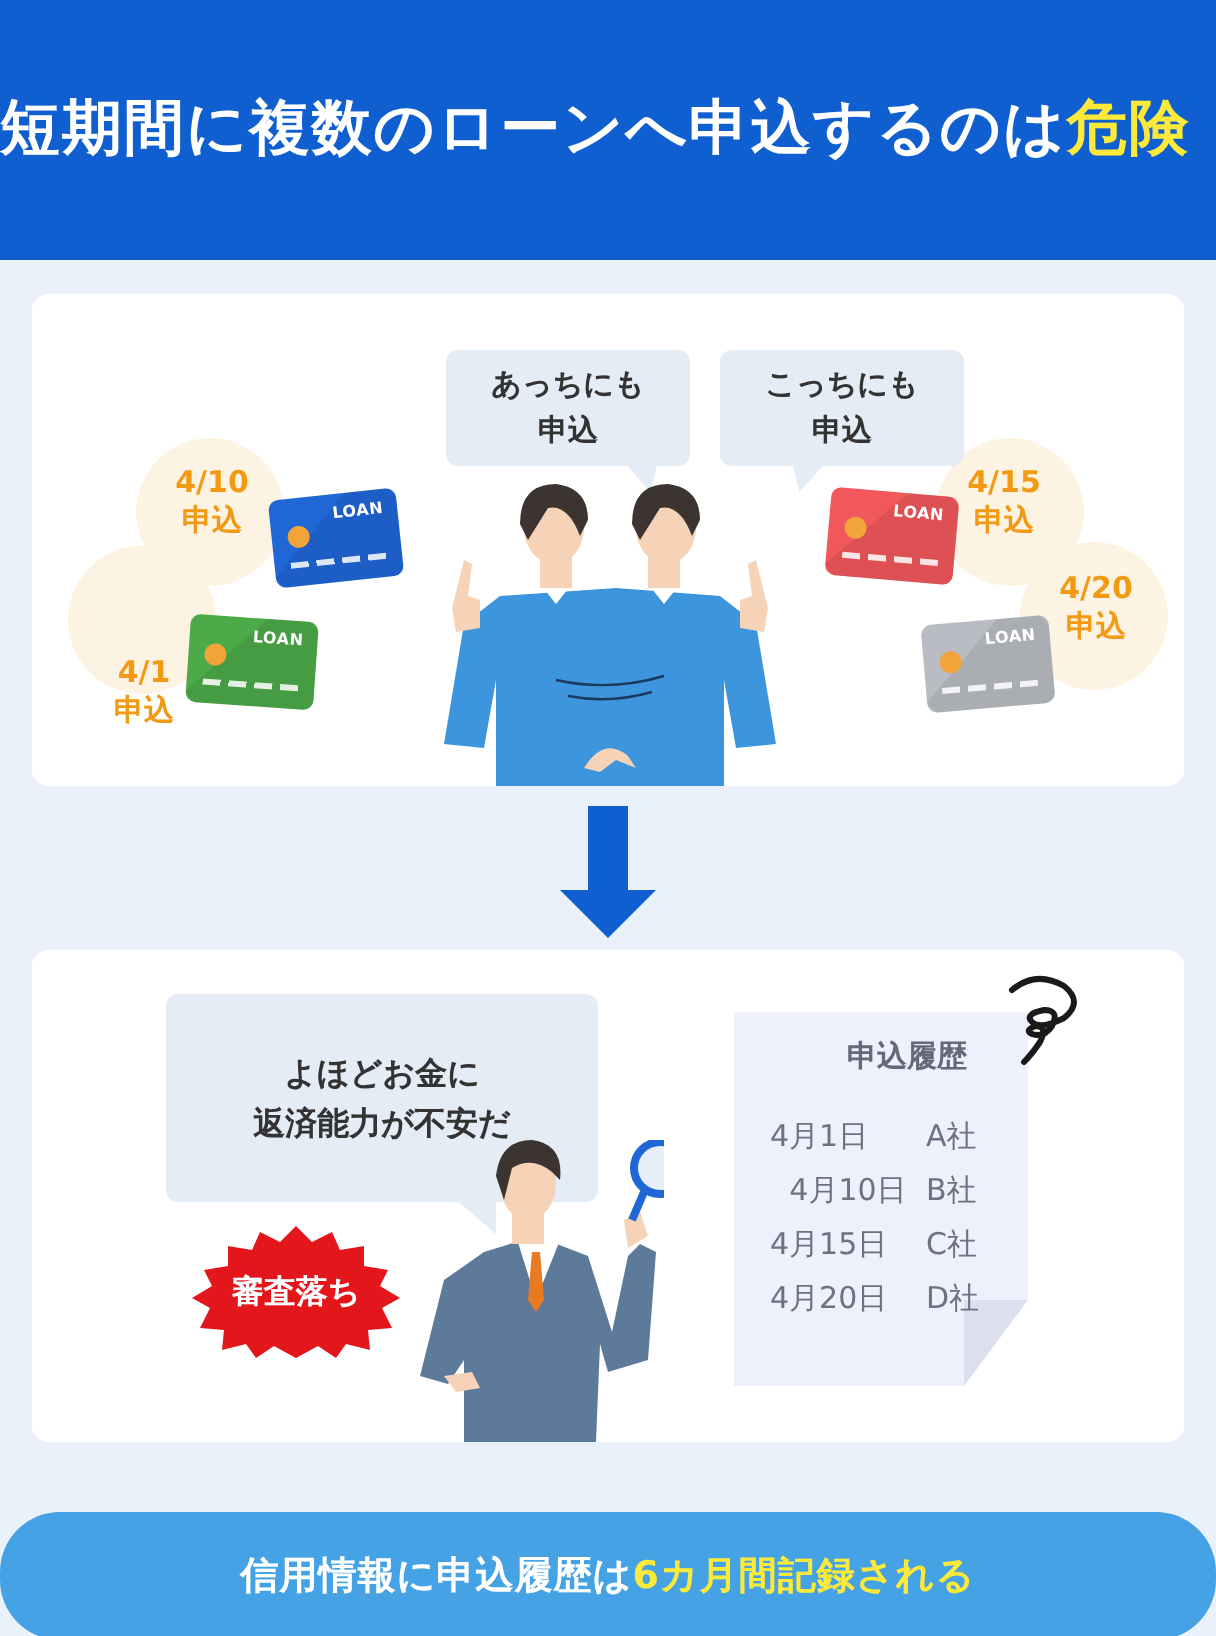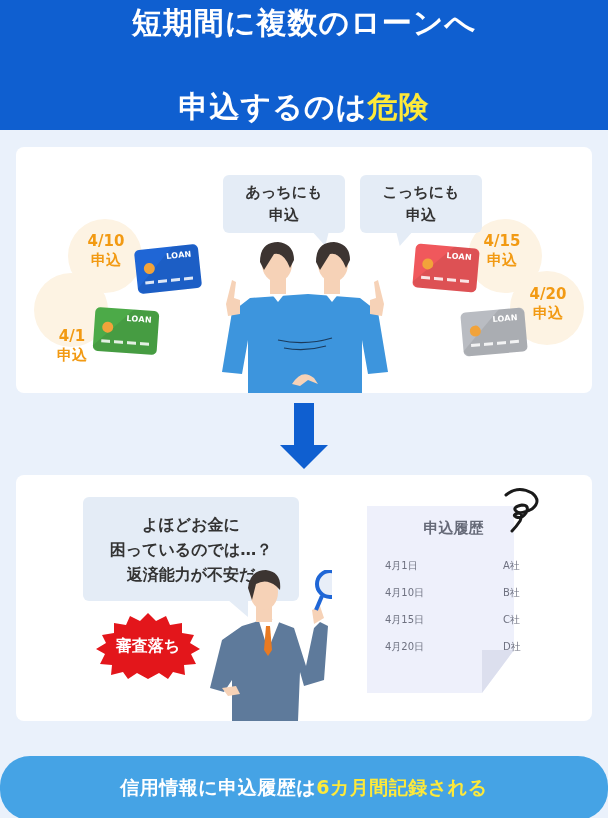--- a/index.html
+++ b/index.html
@@ -1,20 +1,20 @@
 <!DOCTYPE html>
 <html><head>
 <meta charset="utf-8">
 <style>
   * { box-sizing: border-box; margin: 0; padding: 0; }
   html, body { width: 608px; height: 818px; overflow: hidden; }
   body { background: #eaf1fb; font-family: "DejaVu Sans", "Liberation Sans", sans-serif; position: relative; }
 
   .header { position: absolute; left: 0; top: 0; width: 608px; height: 130px; background: #0f5fd0;
-            display: flex; flex-direction: column; align-items: center; justify-content: space-between; }
+            display: flex; align-items: center; justify-content: flex-start; }
   .header .line { color: #fff; font-size: 30px; font-weight: bold; line-height: 46px; letter-spacing: 1px; }
   .header .hl { color: #fde93a; }
 
   .panel { position: absolute; background: #fff; border-radius: 8px; }
   .panel1 { left: 16px; top: 147px; width: 576px; height: 246px; overflow: hidden; }
   .panel2 { left: 16px; top: 475px; width: 576px; height: 246px; overflow: hidden; }
 
   .bubble { position: absolute; background: #e4ecf6; border-radius: 6px; color: #333;
             font-weight: bold; text-align: center; display: flex; flex-direction: column; justify-content: center; margin-left: 48px; }
   .bubble .tail { position: absolute; width: 0; height: 0; }
@@ -40,21 +40,21 @@
   .b3 .tail { left: 150px; bottom: -16px; border-left: 10px solid transparent; border-right: 10px solid transparent; border-top: 17px solid #e4ecf6; transform: skewX(30deg); }
 
   .burst { position: absolute; left: 80px; top: 138px; width: 104px; height: 66px; }
   .burst-text { position: absolute; left: 80px; top: 138px; width: 104px; height: 66px; display: flex; align-items: center; justify-content: center;
                 color: #fff; font-weight: bold; font-size: 16px; }
 
   .memo { position: absolute; left: 351px; top: 31px; width: 147px; height: 187px; background: #eef0fb;
           clip-path: polygon(0 0, 100% 0, 100% 77%, 78% 100%, 0 100%); }
   .memo-fold { position: absolute; left: 466px; top: 175px; width: 32px; height: 43px; }
   .memo-title { position: absolute; left: 351px; top: 44px; width: 130px; text-align: center; color: #666a78; font-weight: bold; font-size: 15px; padding-left: 43px; }
-  .memo-row { position: absolute; left: 369px; color: #6e7180; font-size: 10px; display: flex; gap: 40px; }
+  .memo-row { position: absolute; left: 369px; color: #6e7180; font-size: 15px; display: flex; }
   .memo-row .d { width: 78px; }
 
   .footer { position: absolute; left: 0; top: 756px; width: 608px; height: 64px; background: #45a3e5;
             display: flex; align-items: center; justify-content: center; color: #fff; font-weight: bold; font-size: 19px; letter-spacing: 0.5px; border-radius: 30px; }
   .footer .hl { color: #fde93a; }
   svg { display: block; }
 </style>
 </head>
 <body>
 
@@ -144,21 +144,20 @@
 </div>
 
 <svg class="arrow" viewBox="0 0 48 66">
   <path d="M14 0 H34 V42 H48 L24 66 L0 42 H14 Z" fill="#0f5fd0"></path>
 </svg>
 
 <div class="panel panel2">
 
   <div class="bubble b3">
     <div>よほどお金に</div>
-    <div>困っているのでは…？</div>
     <div>返済能力が不安だ</div>
     <div class="tail"></div>
   </div>
 
   <svg class="burst" viewBox="0 0 104 66">
     <polygon fill="#e3161b" points="52,0 60,8 70,3 74,12 86,10 86,20 98,22 94,30 104,36 95,41 100,51 88,52 89,62 77,59 72,66 63,60 52,66 41,60 32,66 27,59 15,62 16,52 4,51 9,41 0,36 10,30 6,22 18,20 18,10 30,12 34,3 44,8"></polygon>
   </svg>
   <div class="burst-text">審査落ち</div>
 
   <svg style="position:absolute; left:186px; top:95px;" width="130" height="151" viewBox="0 0 130 151">
@@ -176,21 +175,21 @@
 
   <div class="memo"></div>
   <svg class="memo-fold" viewBox="0 0 32 43">
     <polygon points="0,43 32,0 0,0" fill="#dcdfee"></polygon>
   </svg>
   <div class="memo-title">申込履歴</div>
   <div class="memo-row" style="top:84px;">
     <span class="d">4月1日</span>
       <span>A社</span>
   </div>
-  <div class="memo-row" style="top:111px;">
+  <div class="memo-row" style="top:111px;text-align:center;">
     <span class="d">4月10日</span>
       <span>B社</span>
   </div>
   <div class="memo-row" style="top:138px;">
     <span class="d">4月15日</span>
       <span>C社</span>
   </div>
   <div class="memo-row" style="top:165px;">
     <span class="d">4月20日</span>
       <span>D社</span>

